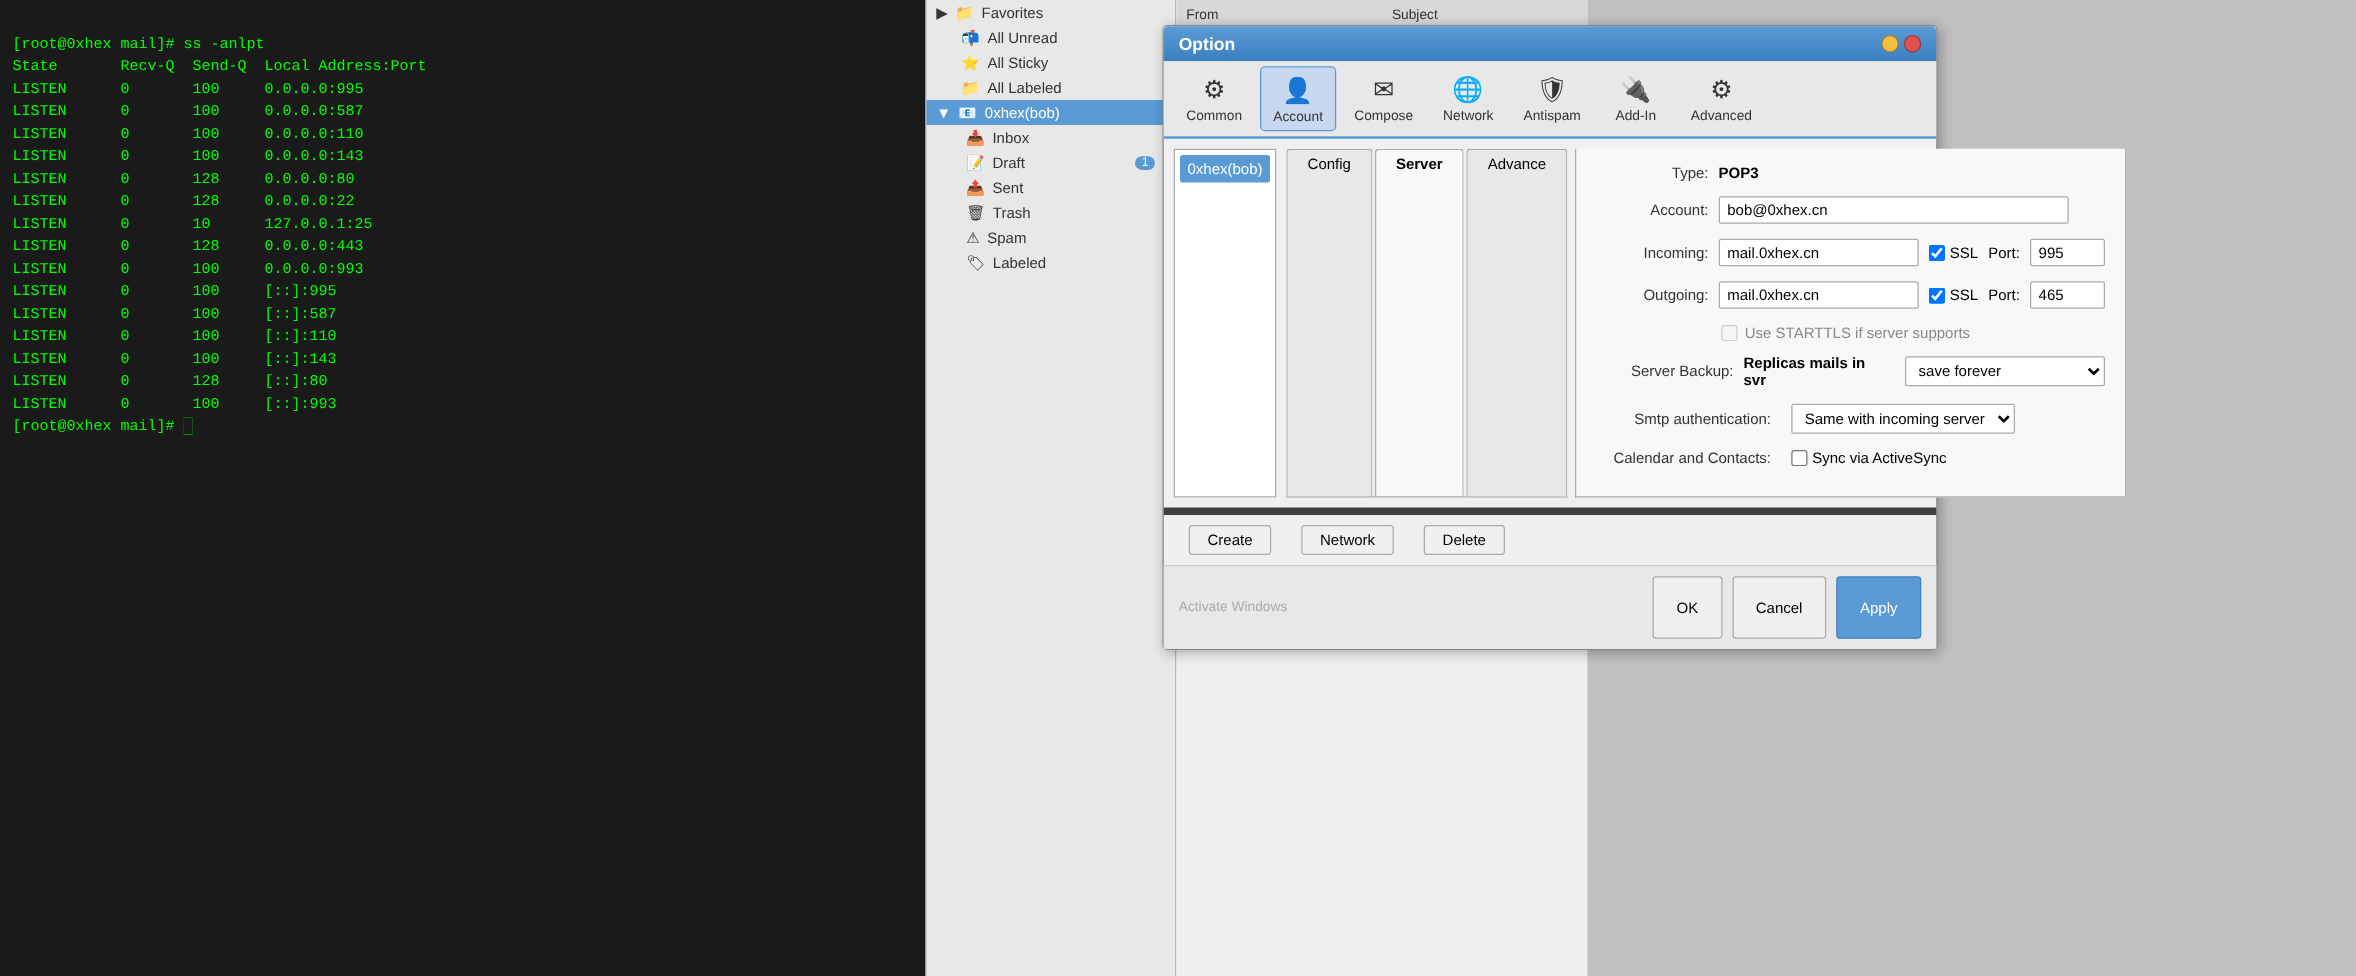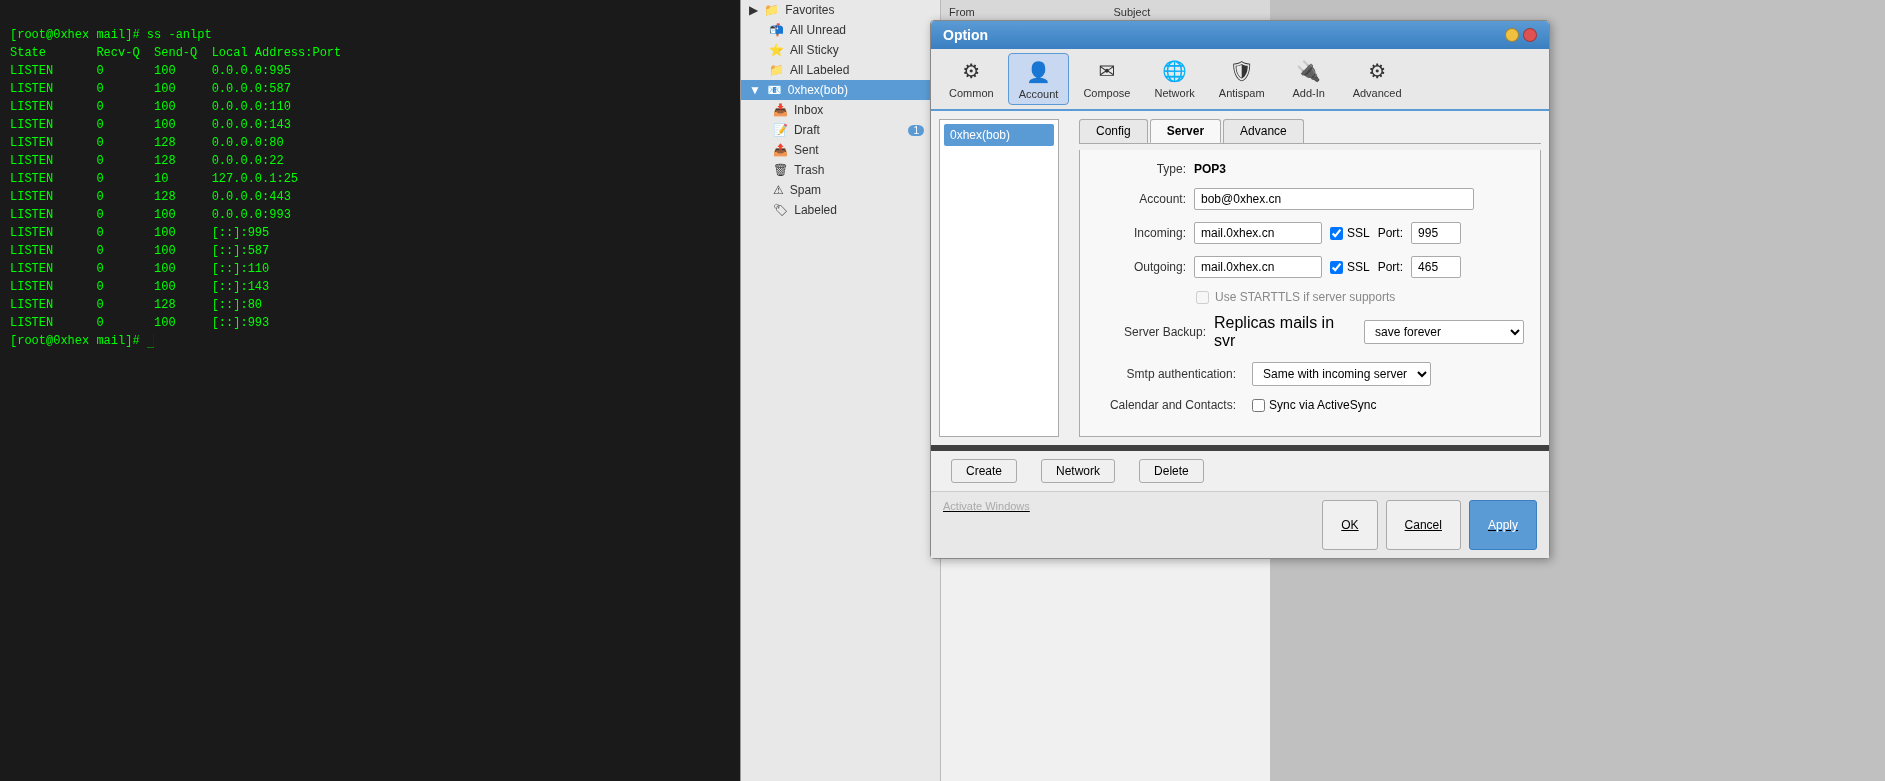--- a/index.html
+++ b/index.html
@@ -193,23 +193,22 @@
       padding: 4px 6px;
       font-size: 12px;
       cursor: pointer;
       background: #5b9bd5;
       color: white;
       border-radius: 2px;
     }
     .config-panel {
       flex: 1;
       display: flex;
-      flex-direction: column;
+      flex-direction: row;
       gap: 6px;
-      margin-left: 12px;
     }
     .config-tabs {
       display: flex;
       border-bottom: 1px solid #aaa;
       gap: 2px;
     }
     .config-tab {
       padding: 4px 16px;
       border: 1px solid #aaa;
       border-bottom: none;
@@ -243,22 +242,22 @@
       text-align: right;
     }
     .config-input {
       border: 1px solid #aaa;
       background: white;
       padding: 3px 6px;
       font-size: 12px;
       border-radius: 2px;
     }
     .config-input.wide { width: 200px; }
-    .config-input.medium { width: 128px; }
-    .config-input.port { width: 50px; }
+    .config-input.medium { width: 160px; }
+    .config-input.port { width: 60px; }
     .ssl-checkbox {
       display: flex;
       align-items: center;
       gap: 4px;
       font-size: 12px;
     }
     .config-select {
       border: 1px solid #aaa;
       background: white;
       padding: 3px 6px;
@@ -277,21 +276,21 @@
     }
 
     
     .dialog-footer {
       display: flex;
       justify-content: flex-end;
       gap: 24px;
       padding: 8px 12px;
       border-top: 1px solid #ccc;
       background: #e8e8e8;
-      text-decoration: underline;
+      align-items: center;
     }
     .dialog-bottom-buttons {
       display: flex;
       gap: 8px;
     }
     .footer-btn {
       padding: 17px 18px;
       border: 1px solid #aaa;
       background: #f0f0f0;
       cursor: pointer;
@@ -496,21 +495,21 @@
           <input class="config-input port" value="465" style="">
         </div>
 
         <div class="starttls-row">
           <input type="checkbox" disabled="" style="">
           <span>Use STARTTLS if server supports</span>
         </div>
 
         <div class="config-row" style="margin-top:8px;">
           <span class="config-label" style="min-width:110px;">Server Backup:</span>
-          <span style="font-size:16px;margin-right:6px;">Replicas mails in svr</span>
+          <span style="font-size:12px;margin-right:6px;font-weight:bold;">Replicas mails in svr</span>
           <select class="config-select">
             <option>save forever</option>
             <option>1 month</option>
             <option>3 months</option>
             <option>1 year</option>
             <option>never</option>
           </select>
         </div>
 
         <div class="config-row">

